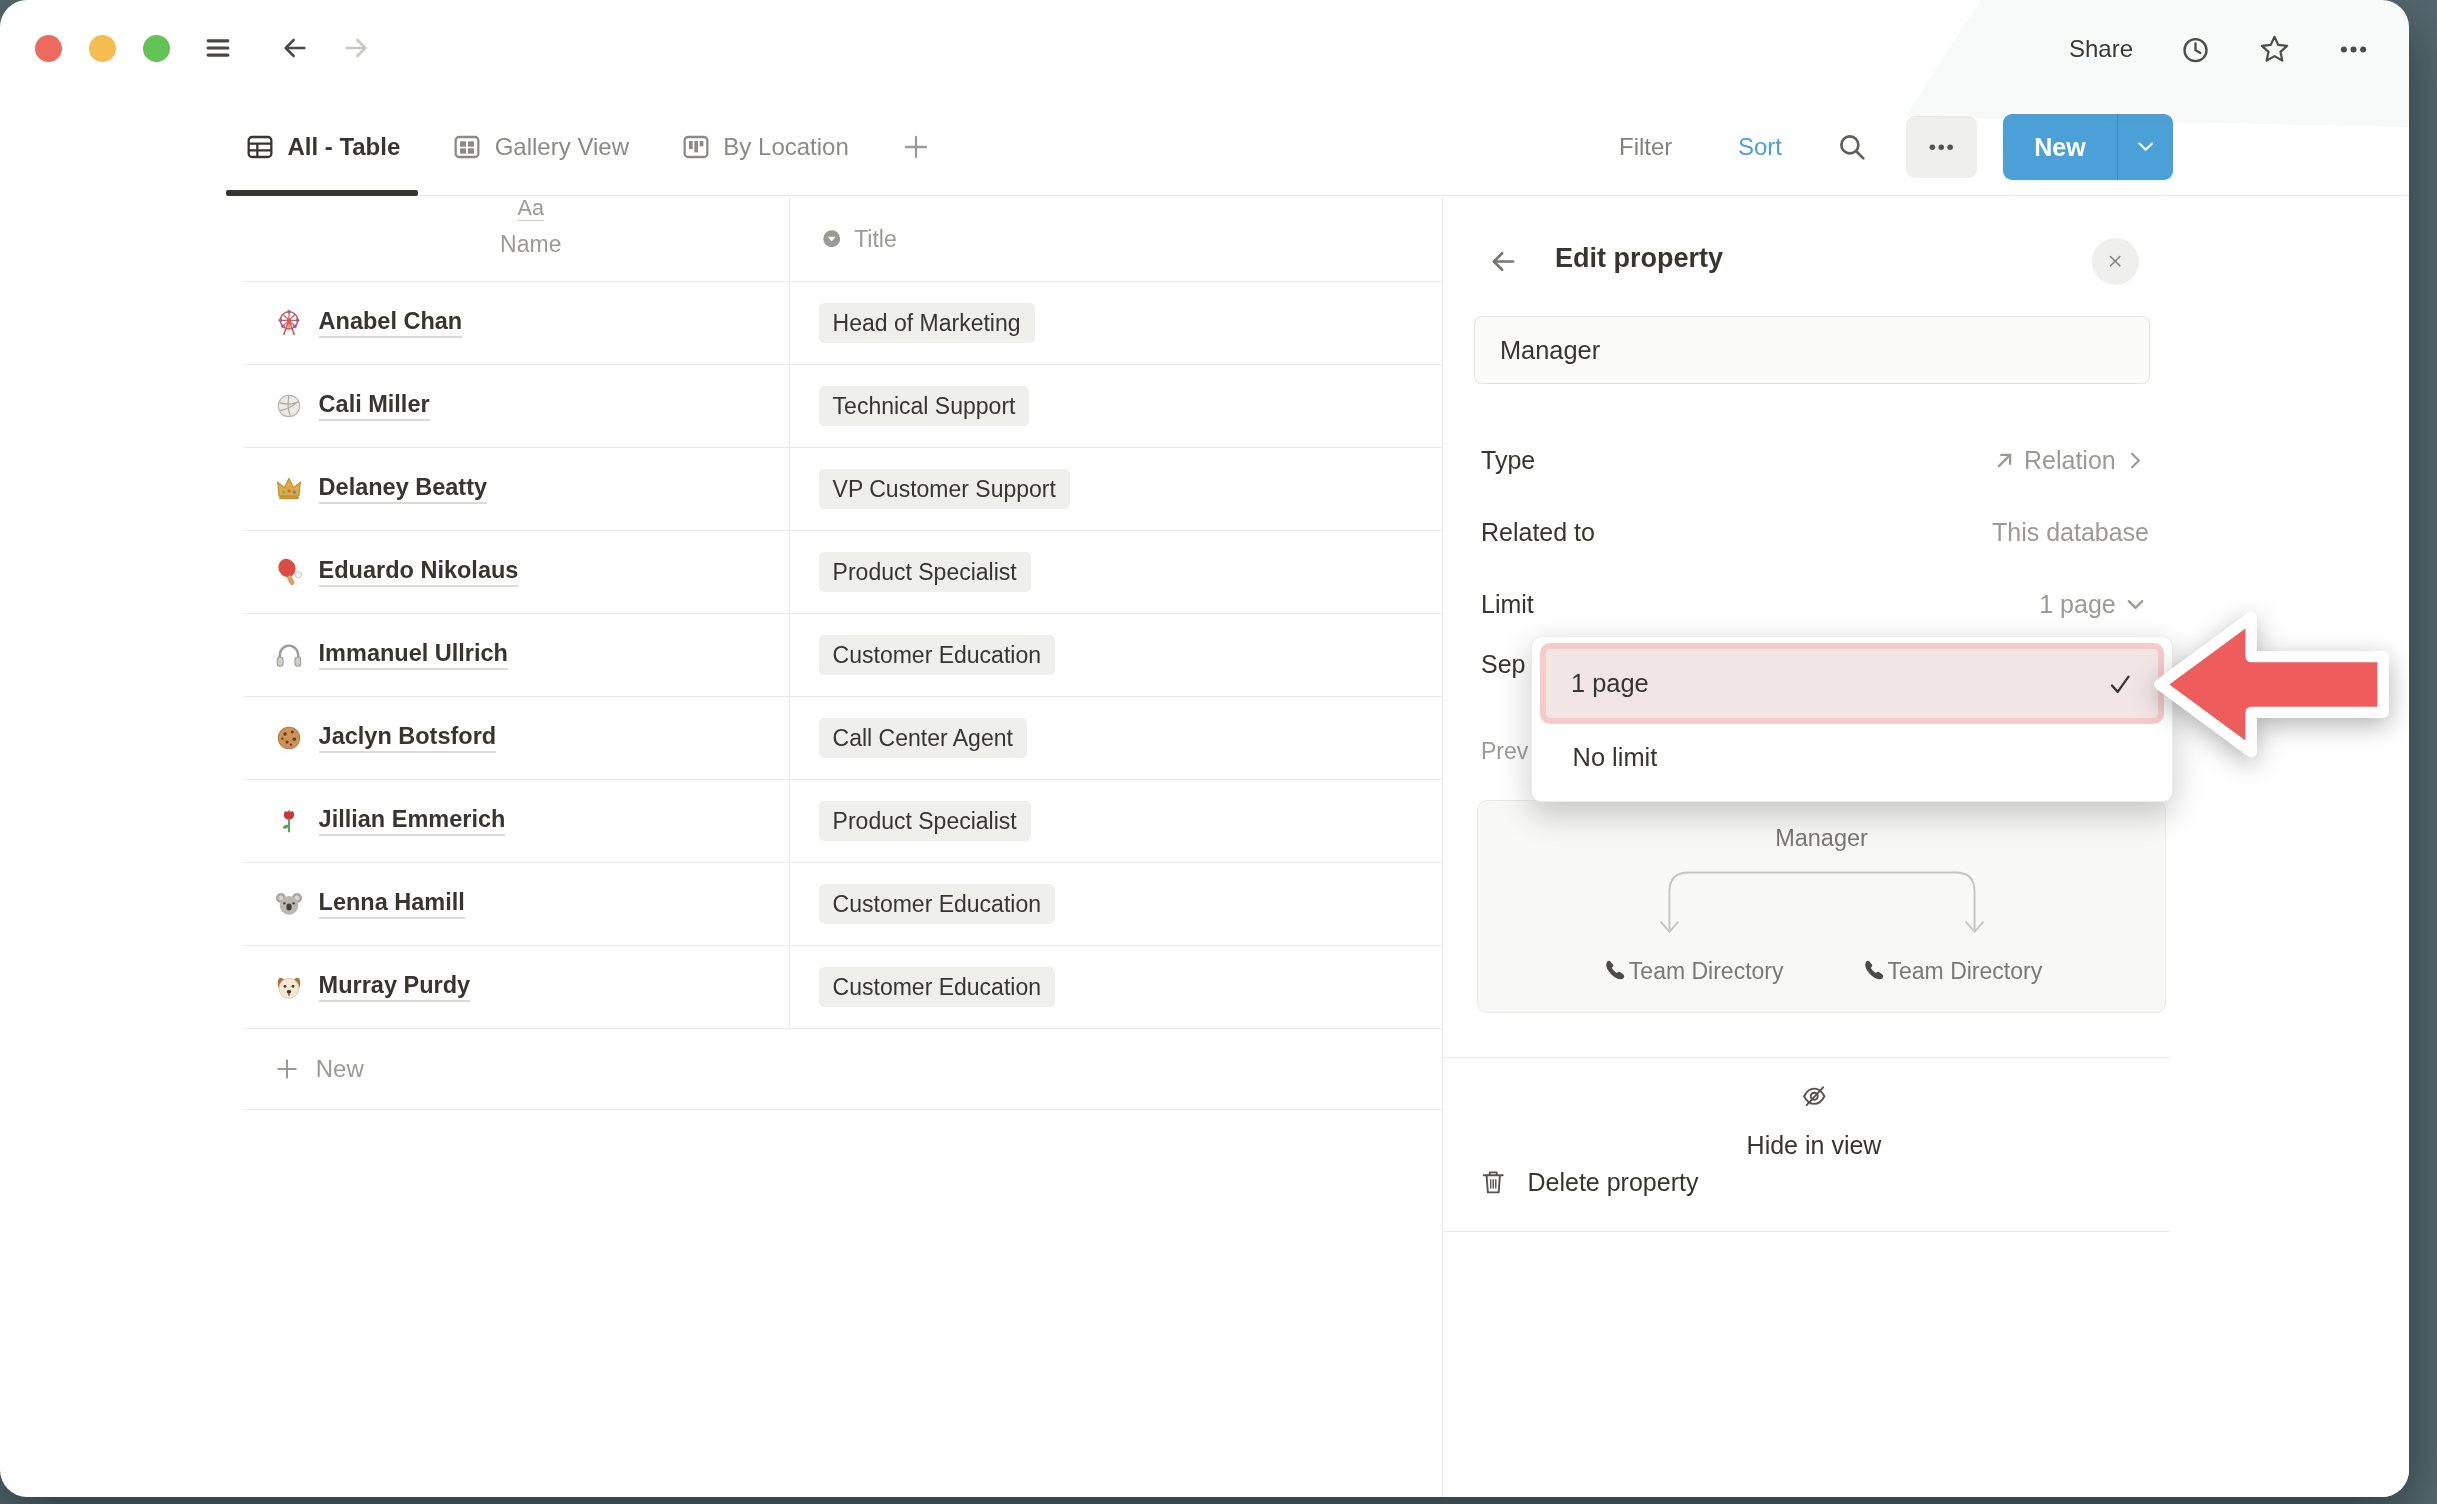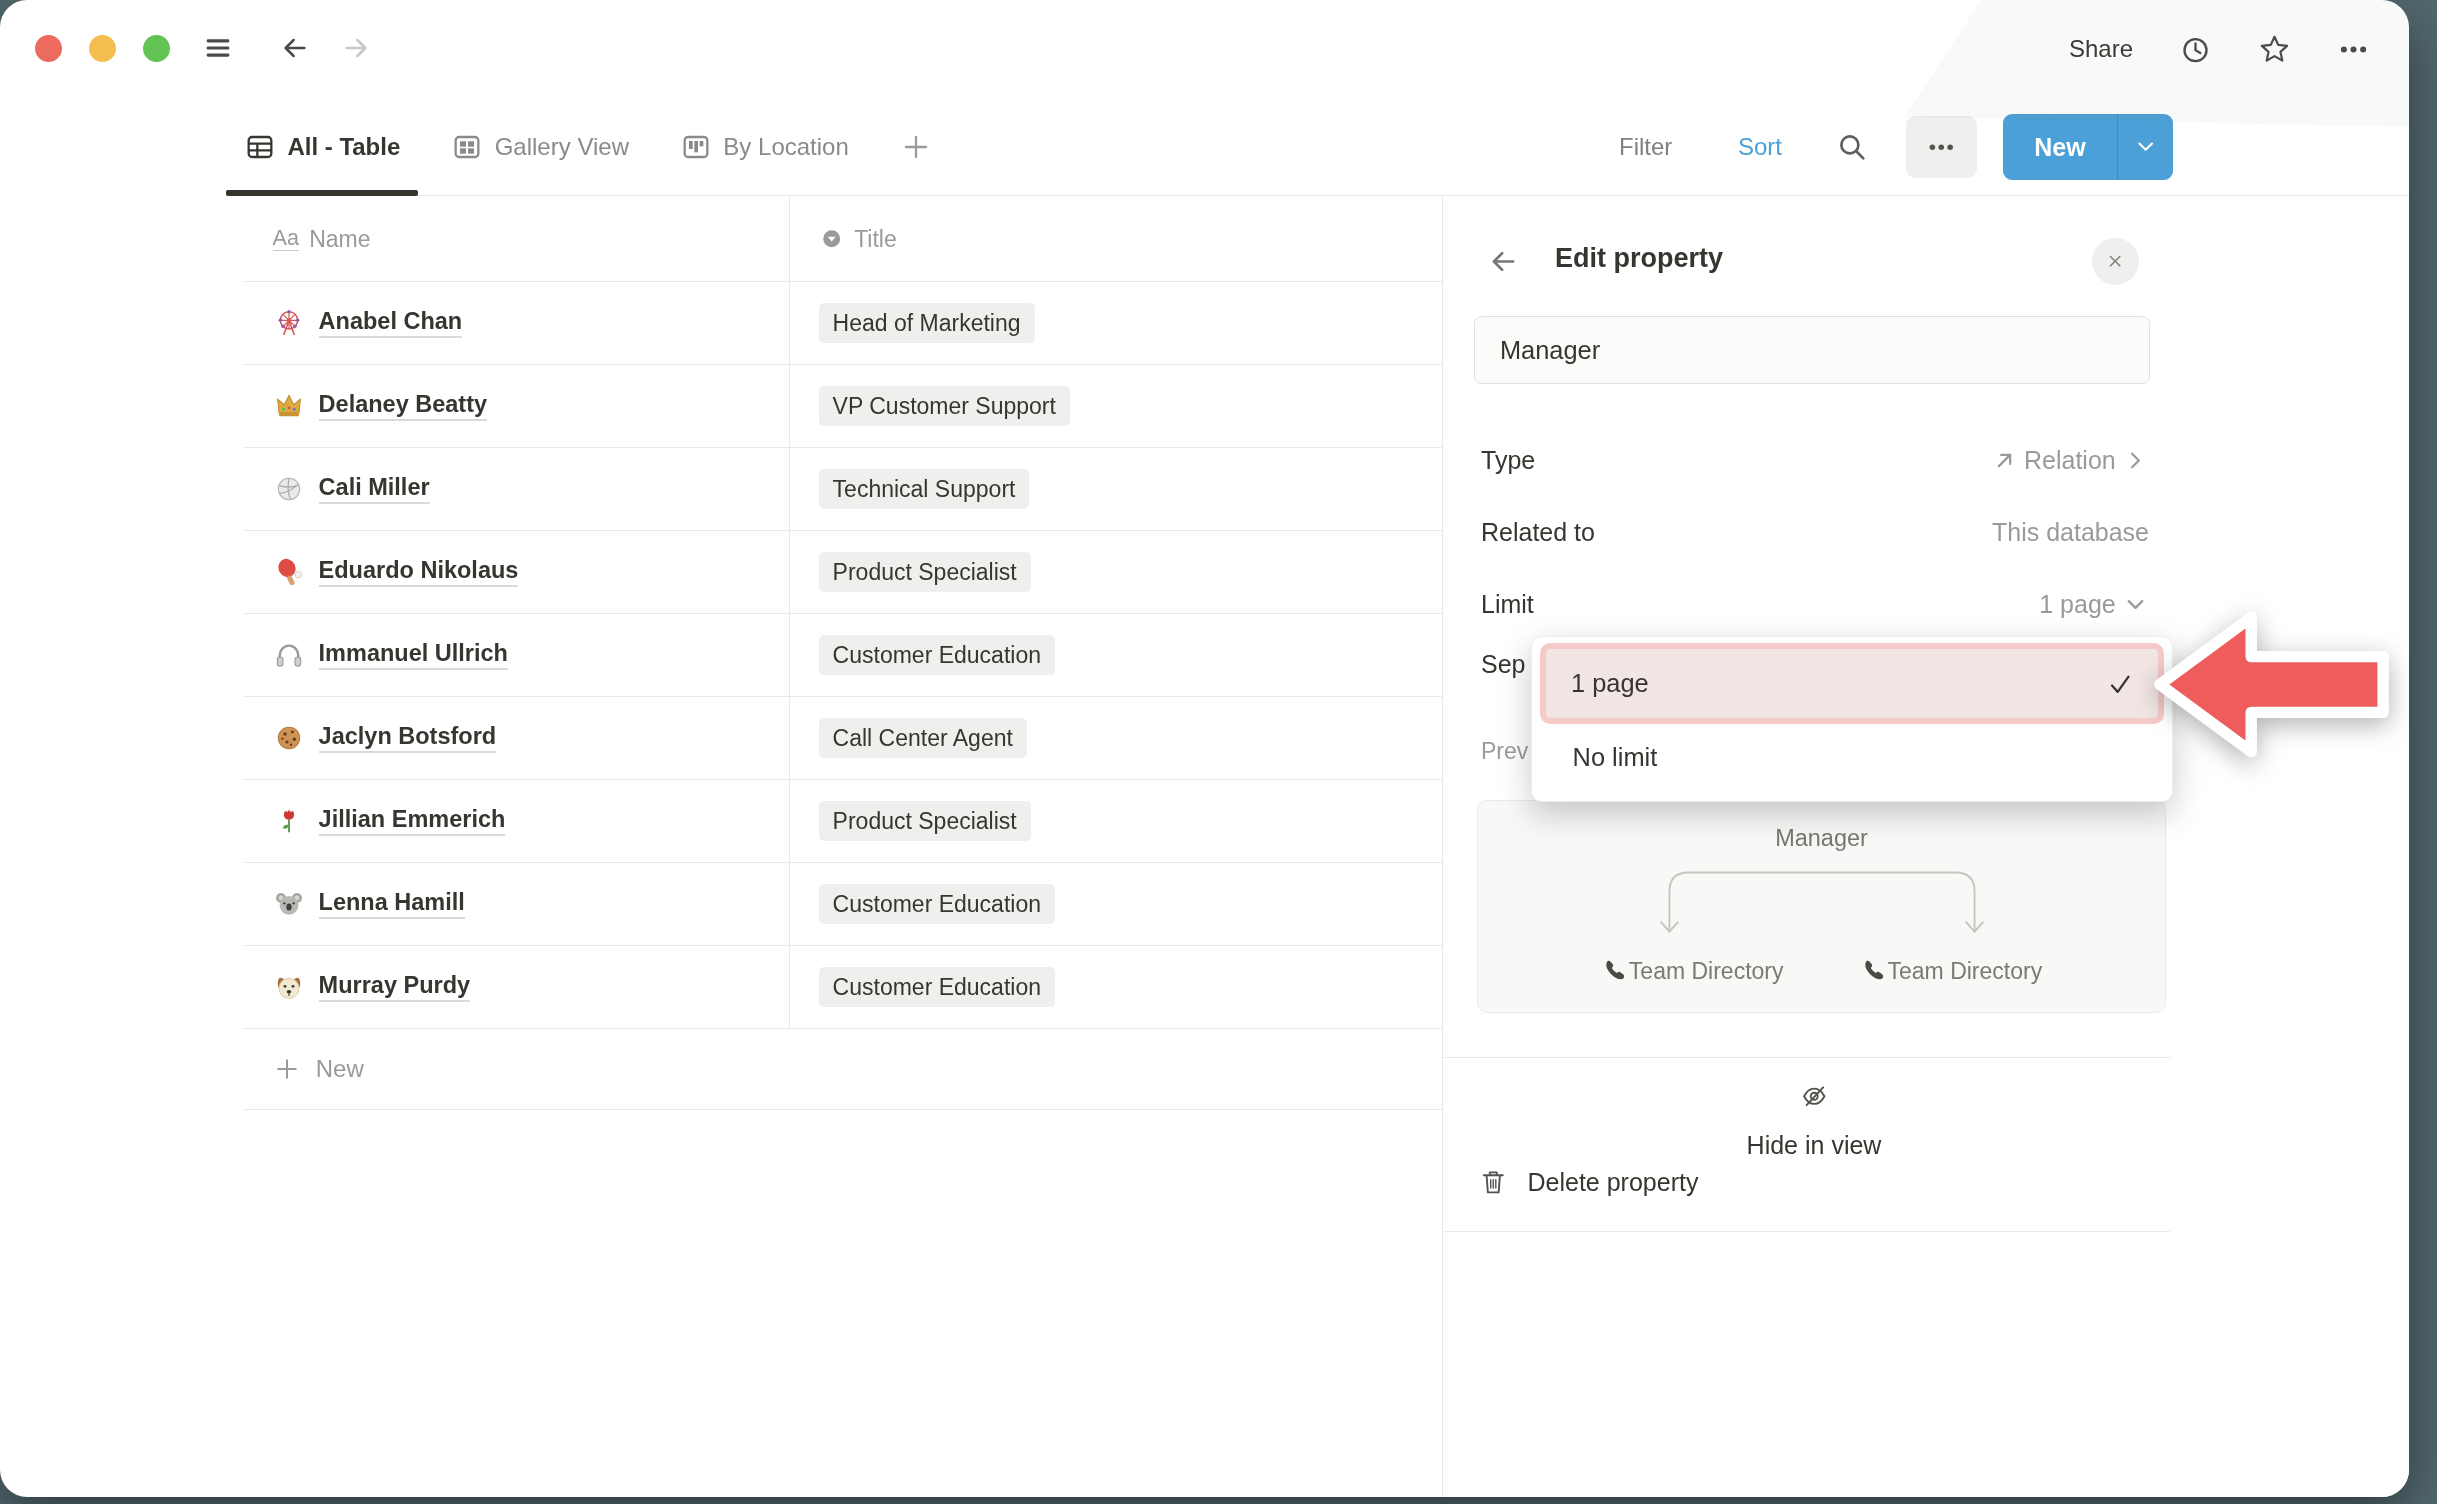--- a/index.html
+++ b/index.html
@@ -57,21 +57,21 @@
   .more-pill svg { width: 30.5px; height: 30.5px; }
   .new-btn { left: 2003px; top: 16px; height: 66px; width: 170px; position: absolute; background: #4ba0d7; border-radius: 9px; display: flex; color: #fff; overflow: hidden; }
   .new-btn .new-label { flex: 1; display: flex; align-items: center; justify-content: center; font-size: 25px; font-weight: 700; }
   .new-btn .new-chevron { width: 56px; border-left: 1.3px solid rgba(0,0,0,0.14); display: flex; align-items: center; justify-content: center; }
   .new-btn .new-chevron svg { width: 25.4px; height: 25.4px; }
 
   
   .table-area { position: absolute; left: 244px; top: 197px; width: 1198px; }
   .thead { display: flex; height: 85px; border-bottom: 1.3px solid #e9e9e7; color: #9b9a97; font-size: 23px; }
   .th { display: flex; align-items: center; gap: 10.2px; padding-left: 28.6px; }
-  .th-name { width: 546px; border-right: 1.3px solid #e9e9e7; }
+  .th-name { width: 546px; border-right: 1.3px solid #e9e9e7; flex-direction: column; }
   .th-title { flex: 1; }
   .aa-ic { font-size: 21.6px; color: #9b9a97; border-bottom: 1.9px solid #c9c8c5; line-height: 1.05; }
   .th .sel-ic { width: 25.4px; height: 25.4px; color: #9b9a97; }
   .th .sel-ic svg { width: 100%; height: 100%; }
 
   .trow { display: flex; height: 83px; border-bottom: 1.3px solid #e9e9e7; }
   .cell-name { width: 546px; border-right: 1.3px solid #e9e9e7; display: flex; align-items: center; gap: 14px; padding-left: 28.6px; }
   .cell-title { flex: 1; display: flex; align-items: center; padding-left: 28.6px; }
   .row-emoji { width: 32px; height: 32px; flex: 0 0 auto; }
   .row-emoji svg { width: 100%; height: 100%; }
@@ -264,42 +264,42 @@
                 </svg></span>
               <span class="row-name">Anabel Chan</span>
             </div>
             <div class="cell-title">
               <span class="chip">Head of Marketing</span>
             </div>
           </div>
           <div class="trow">
             <div class="cell-name">
               <span class="row-emoji"><svg viewBox="0 0 48 48">
+                  <circle cx="24" cy="24" r="16" fill="#eceae8" stroke="#b3b2af" stroke-width="1.6"></circle>
+                  <path d="M10 19 c9 3 19 3 28 -1 M24 8 c-2 10 -2 21 2 31 M38 17 c-8 7 -17 12 -28 14" fill="none" stroke="#aaa9a6" stroke-width="1.8"></path>
+                </svg></span>
+              <span class="row-name">Cali Miller</span>
+            </div>
+            <div class="cell-title">
+              <span class="chip">Technical Support</span>
+            </div>
+          </div>
+          <div class="trow">
+            <div class="cell-name">
+              <span class="row-emoji"><svg viewBox="0 0 48 48">
                   <path d="M9 34 L7 14 L17 22 L24 8 L31 22 L41 14 L39 34 Z" fill="#dfaa3f" stroke="#c08c2c" stroke-width="1.6"></path>
                   <rect x="9" y="34" width="30" height="5.5" rx="2.4" fill="#c9932f"></rect>
                   <circle cx="16" cy="29" r="2.2" fill="#4fbe6c"></circle>
                   <circle cx="24" cy="27" r="2.2" fill="#d95550"></circle>
                   <circle cx="32" cy="29" r="2.2" fill="#4f7fd9"></circle>
                 </svg></span>
               <span class="row-name">Delaney Beatty</span>
             </div>
             <div class="cell-title">
               <span class="chip">VP Customer Support</span>
-            </div>
-          </div>
-          <div class="trow">
-            <div class="cell-name">
-              <span class="row-emoji"><svg viewBox="0 0 48 48">
-                  <circle cx="24" cy="24" r="16" fill="#eceae8" stroke="#b3b2af" stroke-width="1.6"></circle>
-                  <path d="M10 19 c9 3 19 3 28 -1 M24 8 c-2 10 -2 21 2 31 M38 17 c-8 7 -17 12 -28 14" fill="none" stroke="#aaa9a6" stroke-width="1.8"></path>
-                </svg></span>
-              <span class="row-name">Cali Miller</span>
-            </div>
-            <div class="cell-title">
-              <span class="chip">Technical Support</span>
             </div>
           </div>
           <div class="trow">
             <div class="cell-name">
               <span class="row-emoji"><svg viewBox="0 0 48 48">
                   <ellipse cx="21" cy="18" rx="12.5" ry="14" fill="#de4b43" transform="rotate(-28 21 18)"></ellipse>
                   <rect x="23" y="29" width="7.5" height="15" rx="3.4" fill="#d8a269" transform="rotate(-28 26.8 36.5)"></rect>
                   <circle cx="38" cy="28" r="4.8" fill="#f4f2ef" stroke="#c9c7c3" stroke-width="1.4"></circle>
                 </svg></span>
               <span class="row-name">Eduardo Nikolaus</span>

